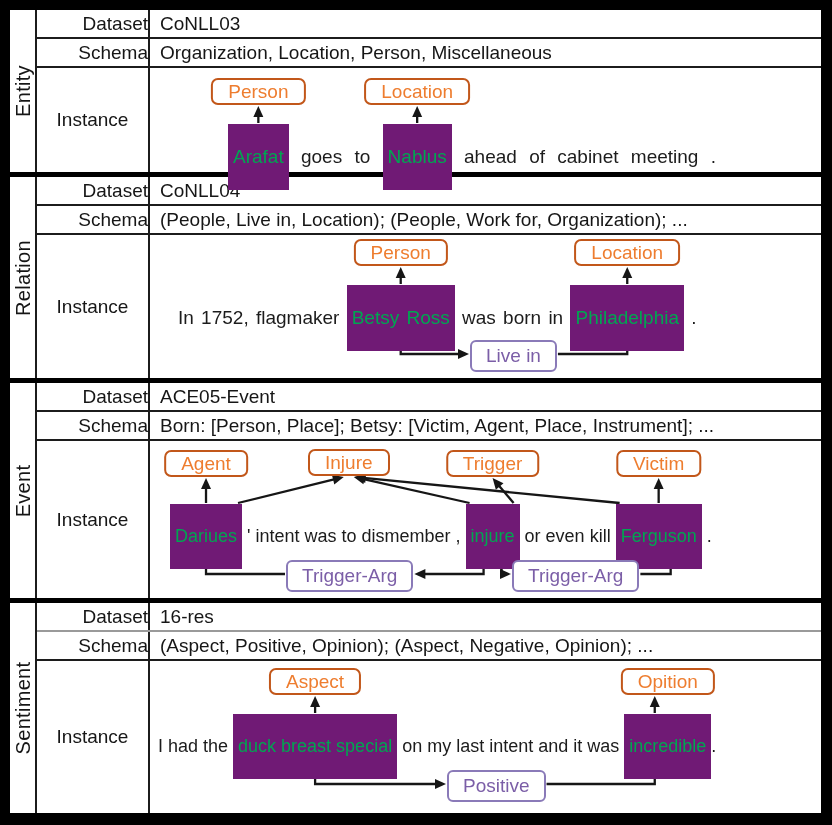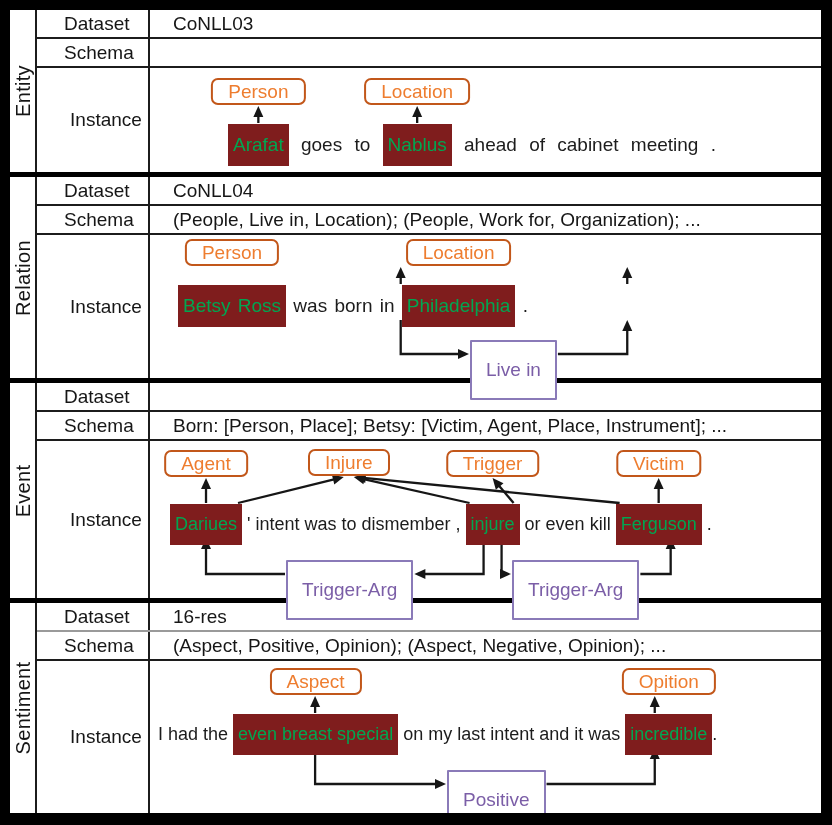--- a/index.html
+++ b/index.html
@@ -9,52 +9,53 @@
   .group{display:grid;grid-template-columns:27px 1fr;}
   .group + .group{border-top:5px solid #000;}
   .glabel{border-right:2px solid #1c1c1c;position:relative;}
   .gtext{position:absolute;left:50%;top:50%;transform:translate(-50%,-50%) rotate(-90deg);
          font-size:20px;color:#161616;white-space:nowrap;letter-spacing:.3px;}
   .rows{min-width:0;}
   .row{display:grid;grid-template-columns:113px 1fr;}
   .row:not(:last-child){border-bottom:2px solid #1c1c1c;}
   .row.grayline{border-bottom-color:#9a9a9a;}
   .row.h{height:27px;line-height:27px;}
-  .rlabel{border-right:2px solid #1c1c1c;text-align:left;font-size:19px;color:#161616;padding-left:27px;}
-  .rval{padding-left:23px;font-size:19px;color:#161616;white-space:nowrap;}
+  .rlabel{border-right:2px solid #1c1c1c;text-align:right;font-size:19px;color:#161616;}
+  .rval{padding-left:10px;font-size:19px;color:#161616;white-space:nowrap;}
   .irow .rlabel{display:flex;align-items:center;justify-content:center;line-height:normal;}
   .diagram{position:relative;min-width:0;}
   svg.arrows{position:absolute;inset:0;width:100%;height:100%;overflow:visible;pointer-events:none;}
   .sentence{position:absolute;white-space:pre;color:#1c1c1c;}
-  .tok{position:relative;display:inline-block;background:#7f1d1d;color:#00A651;padding:10px 5px;}
+  .tok{position:relative;display:inline-block;background:#701a75;color:#00A651;padding:22px 5px;}
   .tagbox{position:absolute;bottom:calc(100% + var(--gap,19px));left:50%;transform:translateX(-50%);
           background:#fff;border:2.5px solid #C2571A;color:#EE7D2F;border-radius:7px;
           font-size:19px;line-height:23px;padding:0 15px;white-space:nowrap;}
-  .midbox{position:absolute;left:0;background:#fff;border-radius:1px;font-size:19px;
-          line-height:24px;padding:16px 14px;white-space:nowrap;}
+  .midbox{position:absolute;left:0;background:#fff;border-radius:6px;font-size:19px;
+          line-height:24px;padding:2px 14px;white-space:nowrap;}
   .midbox.purple{border:2px solid #8A7AB8;color:#7B5EA7;}
   .midbox.orange{border:2.5px solid #C2571A;color:#EE7D2F;line-height:23px;border-radius:7px;padding:0 15px;}
 </style>
 </head>
 <body>
 
 <div class="frame">
 <div class="tbl">
 
   <section class="group">
     <div class="glabel">
       <span class="gtext">Entity</span>
     </div>
     <div class="rows">
       <div class="row h">
         <div class="rlabel">Dataset</div>
         <div class="rval">CoNLL03</div>
       </div>
       <div class="row h">
         <div class="rlabel">Schema</div>
+        <div class="rval">Organization, Location, Person, Miscellaneous</div>
       </div>
       <div class="row irow" style="height:104px">
         <div class="rlabel">Instance</div>
         <div class="diagram">
           <svg class="arrows">
                 <polyline points="108.34375,55 108.34375,47" fill="none" stroke="#161616" stroke-width="2.3"></polyline>
                 <polygon points="0,0 -5,11 5,11" fill="#161616" transform="translate(108.34375,38) rotate(0)"></polygon>
                 <polyline points="267.171875,55 267.171875,47" fill="none" stroke="#161616" stroke-width="2.3"></polyline>
                 <polygon points="0,0 -5,11 5,11" fill="#161616" transform="translate(267.171875,38) rotate(0)"></polygon>
               </svg>
@@ -83,34 +84,35 @@
           <svg class="arrows">
                 <polyline points="250.703125,49 250.703125,41" fill="none" stroke="#161616" stroke-width="2.3"></polyline>
                 <polygon points="0,0 -5,11 5,11" fill="#161616" transform="translate(250.703125,32) rotate(0)"></polygon>
                 <polyline points="477.25,49 477.25,41" fill="none" stroke="#161616" stroke-width="2.3"></polyline>
                 <polygon points="0,0 -5,11 5,11" fill="#161616" transform="translate(477.25,32) rotate(0)"></polygon>
                 <polyline points="250.703125,85 250.703125,119 311,119" fill="none" stroke="#161616" stroke-width="2.3"></polyline>
                 <polygon points="0,0 -5,11 5,11" fill="#161616" transform="translate(319,119) rotate(90)"></polygon>
                 <polyline points="407.921875,119 477.25,119 477.25,94" fill="none" stroke="#161616" stroke-width="2.3"></polyline>
                 <polygon points="0,0 -5,11 5,11" fill="#161616" transform="translate(477.25,85) rotate(0)"></polygon>
               </svg>
-          <div class="sentence" style="left:28px;top:50px;font-size:19px;word-spacing:2px"><span class="tok"><span class="tagbox">Person</span><span>Betsy Ross</span></span><span> was born in </span><span class="tok"><span class="tagbox">Location</span><span>Philadelphia</span></span><span> .</span></div>
+          <div class="sentence" style="left:28px;top:50px;font-size:19px;word-spacing:2px"><span>In 1752, flagmaker </span><span class="tok"><span class="tagbox">Person</span><span>Betsy Ross</span></span><span> was born in </span><span class="tok"><span class="tagbox">Location</span><span>Philadelphia</span></span><span> .</span></div>
           <div class="midbox purple" style="top: 105px; left: 320px;">Live in</div>
         </div>
       </div>
     </div>
   </section>
 
   <section class="group">
     <div class="glabel">
       <span class="gtext">Event</span>
     </div>
     <div class="rows">
       <div class="row h">
         <div class="rlabel">Dataset</div>
+        <div class="rval">ACE05-Event</div>
       </div>
       <div class="row h">
         <div class="rlabel">Schema</div>
         <div class="rval">Born: [Person, Place]; Betsy: [Victim, Agent, Place, Instrument]; ...</div>
       </div>
       <div class="row irow" style="height:157px">
         <div class="rlabel">Instance</div>
         <div class="diagram" style="--gap:27px">
           <svg class="arrows">
                 <polyline points="56.015625,62 56.015625,46" fill="none" stroke="#161616" stroke-width="2.3"></polyline>
@@ -162,21 +164,21 @@
           <svg class="arrows">
                 <polyline points="165.109375,52 165.109375,44" fill="none" stroke="#161616" stroke-width="2.3"></polyline>
                 <polygon points="0,0 -5,11 5,11" fill="#161616" transform="translate(165.109375,35) rotate(0)"></polygon>
                 <polyline points="504.75,52 504.75,44" fill="none" stroke="#161616" stroke-width="2.3"></polyline>
                 <polygon points="0,0 -5,11 5,11" fill="#161616" transform="translate(504.75,35) rotate(0)"></polygon>
                 <polyline points="165.109375,87 165.109375,123 288,123" fill="none" stroke="#161616" stroke-width="2.3"></polyline>
                 <polygon points="0,0 -5,11 5,11" fill="#161616" transform="translate(296,123) rotate(90)"></polygon>
                 <polyline points="396.53125,123 504.7578125,123 504.7578125,96" fill="none" stroke="#161616" stroke-width="2.3"></polyline>
                 <polygon points="0,0 -5,11 5,11" fill="#161616" transform="translate(504.7578125,87) rotate(0)"></polygon>
               </svg>
-          <div class="sentence" style="left:8px;top:53px;font-size:18px"><span>I had the </span><span class="tok"><span class="tagbox">Aspect</span><span>even breast special</span></span><span> on my last intent and it was </span><span class="tok"><span class="tagbox">Opition</span><span>incredible</span></span><span>.</span></div>
+          <div class="sentence" style="left:8px;top:53px;font-size:18px"><span>I had the </span><span class="tok"><span class="tagbox">Aspect</span><span>duck breast special</span></span><span> on my last intent and it was </span><span class="tok"><span class="tagbox">Opition</span><span>incredible</span></span><span>.</span></div>
           <div class="midbox purple" style="top: 109px; left: 297px;">Positive</div>
         </div>
       </div>
     </div>
   </section>
 
 </div>
 </div>
 
 </body></html>

